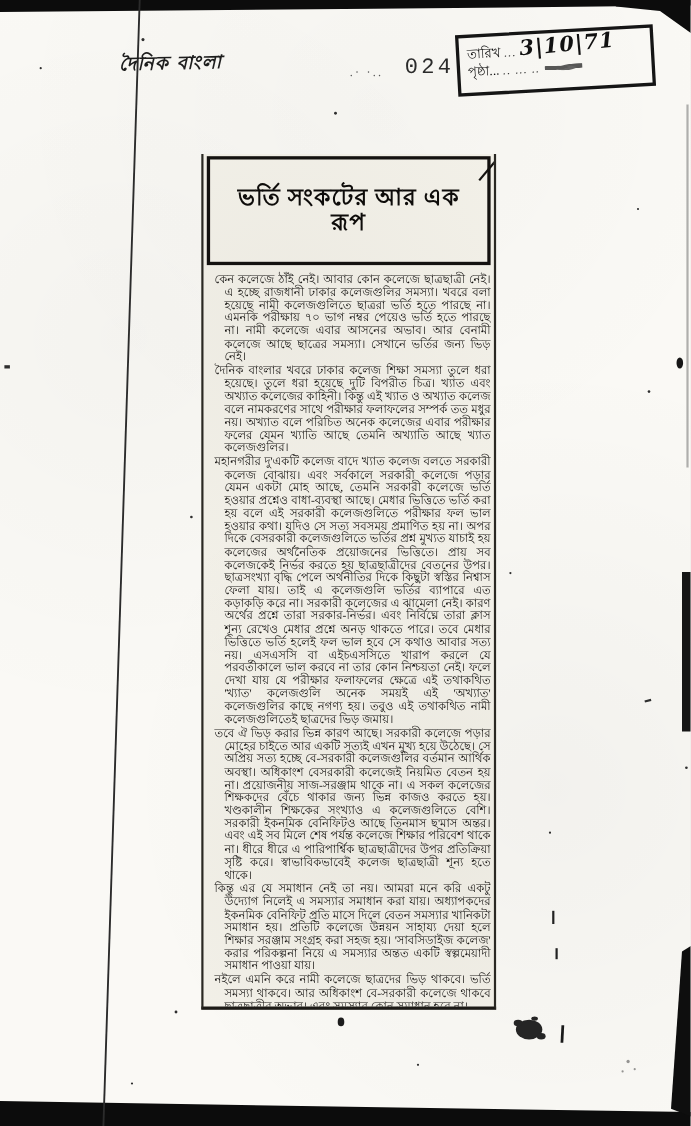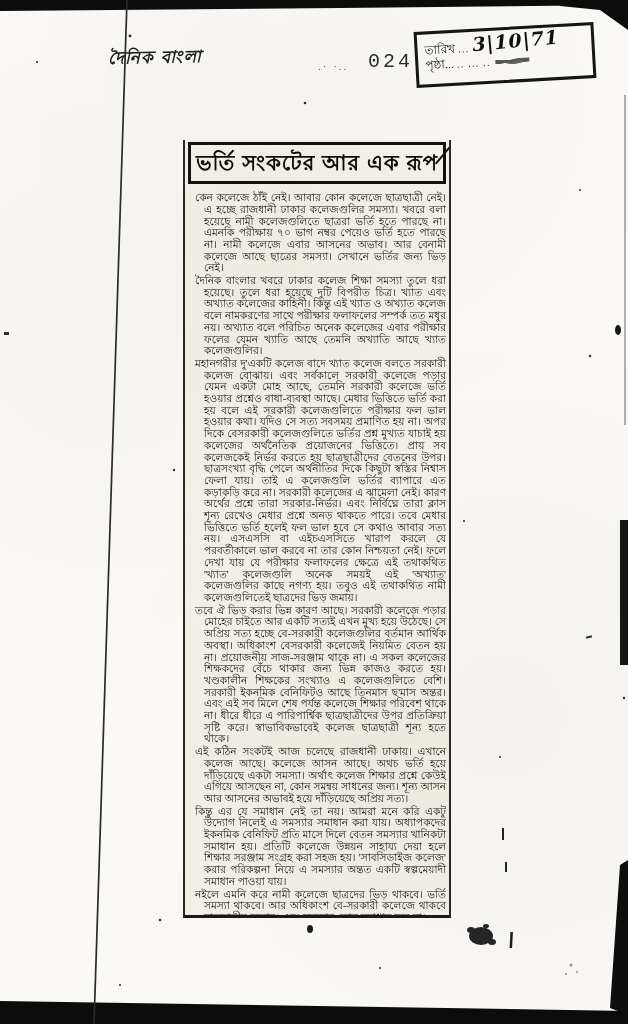--- a/index.html
+++ b/index.html
@@ -74,23 +74,23 @@
     overflow:hidden;
   }
   .headline-box{
     position:relative;
     margin:2px 3px 4px 3px;
     border:3px solid #141210;
     padding:6px 4px 7px 4px;
     text-align:center;
   }
   .headline-box h1{
-    margin:0;font-size:21px;line-height:1.1;
+    margin:17px;font-size:21px;line-height:1.1;
     font-weight:bold;color:#0e0c0a;
-    font-family:Liberation Sans, sans-serif;
+    font-family:Liberation Serif, serif;
     letter-spacing:1px;
   }
   .fold-mark{
     position:absolute;right:-2px;top:-4px;width:2px;height:26px;
     background:#141210;transform:rotate(40deg);
   }
   .clip-body{
     padding:4px 3px 6px 10px;
     font-size:10.5px;line-height:11.7px;
     text-align:justify;color:#171513;
@@ -177,19 +177,18 @@
   <div class="clipping">
     <div class="headline-box">
       <span class="fold-mark"></span>
       <h1>ভর্তি সংকটের আর এক রূপ</h1>
     </div>
     <div class="clip-body">
       <p>কেন কলেজে ঠাঁই নেই। আবার কোন কলেজে ছাত্রছাত্রী নেই। এ হচ্ছে রাজধানী ঢাকার কলেজগুলির সমস্যা। খবরে বলা হয়েছে নামী কলেজগুলিতে ছাত্ররা ভর্তি হতে পারছে না। এমনকি পরীক্ষায় ৭০ ভাগ নম্বর পেয়েও ভর্তি হতে পারছে না। নামী কলেজে এবার আসনের অভাব। আর বেনামী কলেজে আছে ছাত্রের সমস্যা। সেখানে ভর্তির জন্য ভিড় নেই।</p>
       <p>দৈনিক বাংলার খবরে ঢাকার কলেজ শিক্ষা সমস্যা তুলে ধরা হয়েছে। তুলে ধরা হয়েছে দুটি বিপরীত চিত্র। খ্যাত এবং অখ্যাত কলেজের কাহিনী। কিন্তু এই খ্যাত ও অখ্যাত কলেজ বলে নামকরণের সাথে পরীক্ষার ফলাফলের সম্পর্ক তত মধুর নয়। অখ্যাত বলে পরিচিত অনেক কলেজের এবার পরীক্ষার ফলের যেমন খ্যাতি আছে তেমনি অখ্যাতি আছে খ্যাত কলেজগুলির।</p>
       <p>মহানগরীর দু'একটি কলেজ বাদে খ্যাত কলেজ বলতে সরকারী কলেজ বোঝায়। এবং সর্বকালে সরকারী কলেজে পড়ার যেমন একটা মোহ আছে, তেমনি সরকারী কলেজে ভর্তি হওয়ার প্রশ্নেও বাধা-ব্যবস্থা আছে। মেধার ভিত্তিতে ভর্তি করা হয় বলে এই সরকারী কলেজগুলিতে পরীক্ষার ফল ভাল হওয়ার কথা। যদিও সে সত্য সবসময় প্রমাণিত হয় না। অপর দিকে বেসরকারী কলেজগুলিতে ভর্তির প্রশ্ন মুখ্যত যাচাই হয় কলেজের অর্থনৈতিক প্রয়োজনের ভিত্তিতে। প্রায় সব কলেজকেই নির্ভর করতে হয় ছাত্রছাত্রীদের বেতনের উপর। ছাত্রসংখ্যা বৃদ্ধি পেলে অর্থনীতির দিকে কিছুটা স্বস্তির নিশ্বাস ফেলা যায়। তাই এ কলেজগুলি ভর্তির ব্যাপারে এত কড়াকড়ি করে না। সরকারী কলেজের এ ঝামেলা নেই। কারণ অর্থের প্রশ্নে তারা সরকার-নির্ভর। এবং নির্বিঘ্নে তারা ক্লাস শূন্য রেখেও মেধার প্রশ্নে অনড় থাকতে পারে। তবে মেধার ভিত্তিতে ভর্তি হলেই ফল ভাল হবে সে কথাও আবার সত্য নয়। এসএসসি বা এইচএসসিতে খারাপ করলে যে পরবর্তীকালে ভাল করবে না তার কোন নিশ্চয়তা নেই। ফলে দেখা যায় যে পরীক্ষার ফলাফলের ক্ষেত্রে এই তথাকথিত 'খ্যাত' কলেজগুলি অনেক সময়ই এই 'অখ্যাত' কলেজগুলির কাছে নগণ্য হয়। তবুও এই তথাকথিত নামী কলেজগুলিতেই ছাত্রদের ভিড় জমায়।</p>
       <p>তবে ঐ ভিড় করার ভিন্ন কারণ আছে। সরকারী কলেজে পড়ার মোহের চাইতে আর একটি সত্যই এখন মুখ্য হয়ে উঠেছে। সে অপ্রিয় সত্য হচ্ছে বে-সরকারী কলেজগুলির বর্তমান আর্থিক অবস্থা। অধিকাংশ বেসরকারী কলেজেই নিয়মিত বেতন হয় না। প্রয়োজনীয় সাজ-সরঞ্জাম থাকে না। এ সকল কলেজের শিক্ষকদের বেঁচে থাকার জন্য ভিন্ন কাজও করতে হয়। খণ্ডকালীন শিক্ষকের সংখ্যাও এ কলেজগুলিতে বেশি। সরকারী ইকনমিক বেনিফিটও আছে তিনমাস ছ'মাস অন্তর। এবং এই সব মিলে শেষ পর্যন্ত কলেজে শিক্ষার পরিবেশ থাকে না। ধীরে ধীরে এ পারিপার্শ্বিক ছাত্রছাত্রীদের উপর প্রতিক্রিয়া সৃষ্টি করে। স্বাভাবিকভাবেই কলেজ ছাত্রছাত্রী শূন্য হতে থাকে।</p>
-      <p>এই কঠিন সংকটই আজ চলেছে রাজধানী ঢাকায়। এখানে কলেজ আছে। কলেজে আসন আছে। অথচ ভর্তি হয়ে দাঁড়িয়েছে একটা সমস্যা। অর্থাৎ কলেজ শিক্ষার প্রশ্নে কেউই এগিয়ে আসছেন না, কোন সমন্বয় সাধনের জন্য। শূন্য আসন আর আসনের অভাবই হয়ে দাঁড়িয়েছে অপ্রিয় সত্য।</p>
       <p>কিন্তু এর যে সমাধান নেই তা নয়। আমরা মনে করি একটু উদ্যোগ নিলেই এ সমস্যার সমাধান করা যায়। অধ্যাপকদের ইকনমিক বেনিফিট প্রতি মাসে দিলে বেতন সমস্যার খানিকটা সমাধান হয়। প্রতিটি কলেজে উন্নয়ন সাহায্য দেয়া হলে শিক্ষার সরঞ্জাম সংগ্রহ করা সহজ হয়। 'সাবসিডাইজ কলেজ' করার পরিকল্পনা নিয়ে এ সমস্যার অন্তত একটি স্বল্পমেয়াদী সমাধান পাওয়া যায়।</p>
       <p>নইলে এমনি করে নামী কলেজে ছাত্রদের ভিড় থাকবে। ভর্তি সমস্যা থাকবে। আর অধিকাংশ বে-সরকারী কলেজে থাকবে ছাত্রছাত্রীর অভাব। এবং সমস্যার কোন সমাধান হবে না।</p>
     </div>
   </div>
 
 </div>
 
 </body></html>

